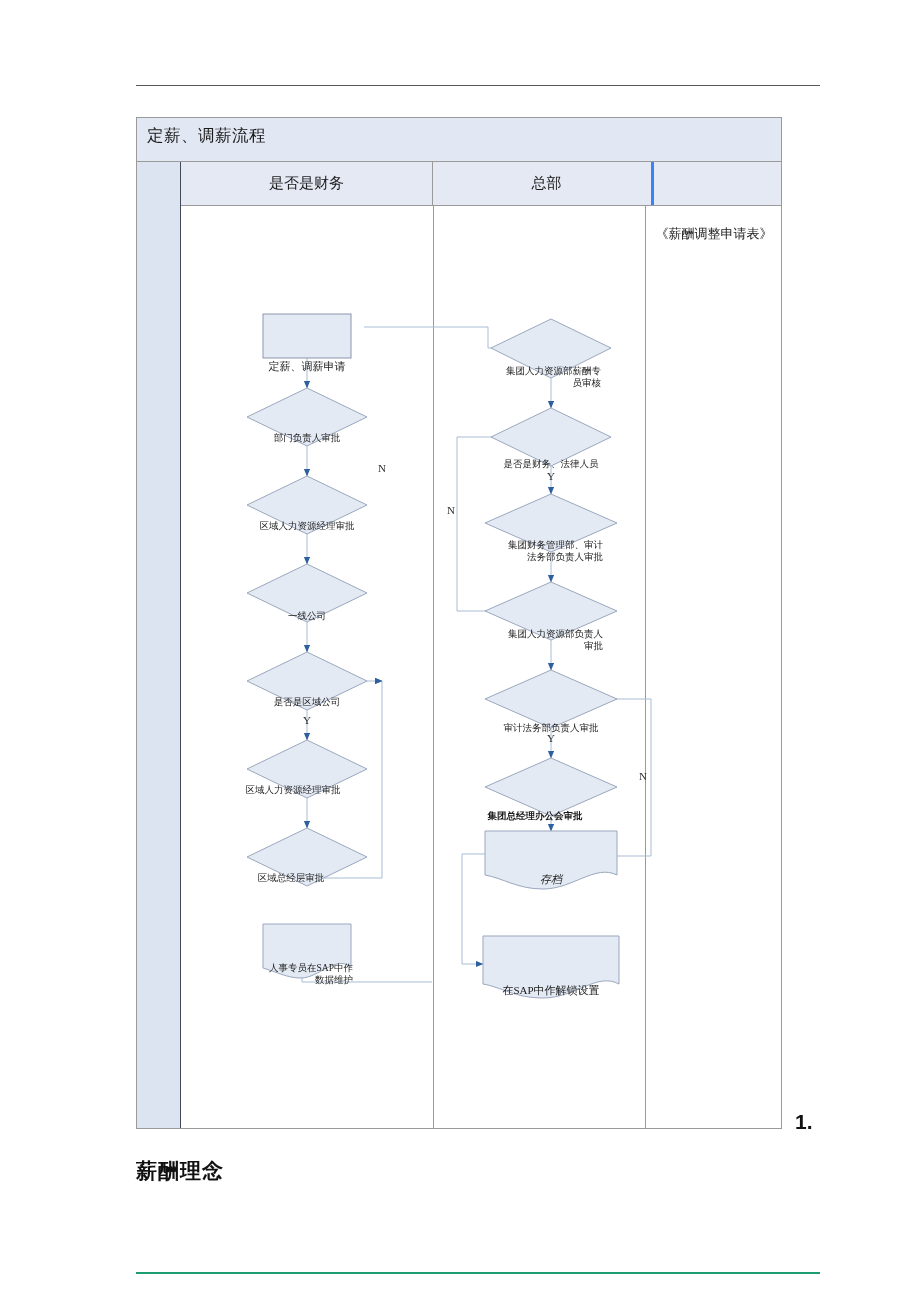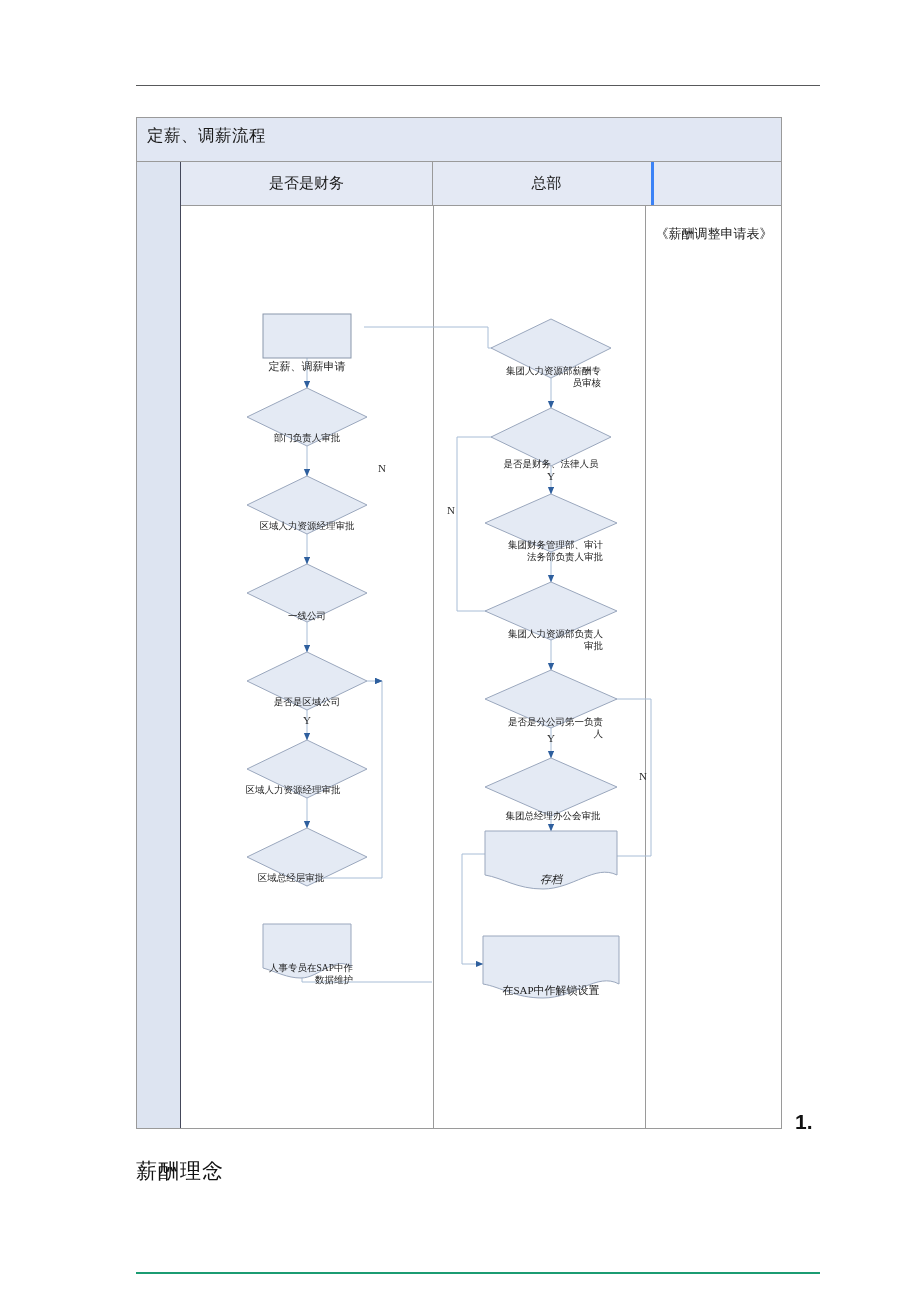--- a/index.html
+++ b/index.html
@@ -78,21 +78,21 @@
     position:absolute;font-size:11px;font-family:"Liberation Serif",serif;
     color:#2b2b2b;
   }
 
   
   .list-number{
     position:absolute;left:795px;top:1110px;font-size:21px;font-weight:bold;
     font-family:"Liberation Sans",sans-serif;color:#111;
   }
   .section-heading{
-    position:absolute;left:136px;top:1157px;font-size:21px;font-weight:normal;
+    position:absolute;left:136px;top:1157px;font-size:21px;font-weight:bold;
     font-family:"Liberation Serif",serif;color:#111;letter-spacing:1px;
   }
 </style>
 </head>
 <body>
 
 <div class="page">
 
   <div class="header-rule"></div>
 
@@ -201,22 +201,22 @@
         <div class="node-label" style="left:76px;top:371px;width:100px;height:18px;">一线公司</div>
         <div class="node-label" style="left:76px;top:450px;width:100px;height:32px;">是否是区域公司</div>
         <div class="node-label" style="left:60px;top:538px;width:104px;height:32px;">区域人力资源经理审批</div>
         <div class="node-label" style="left:60px;top:626px;width:100px;height:32px;">区域总经层审批</div>
         <div class="node-label" style="left:80px;top:722px;width:92px;height:32px;">人事专员在SAP中作数据维护</div>
 
         <div class="node-label" style="left:320px;top:119px;width:100px;height:44px;">集团人力资源部薪酬专员审核</div>
         <div class="node-label" style="left:320px;top:212px;width:100px;height:32px;">是否是财务、法律人员</div>
         <div class="node-label" style="left:318px;top:293px;width:104px;height:44px;font-family:Liberation Serif, serif;">集团财务管理部、审计法务部负责人审批</div>
         <div class="node-label" style="left:318px;top:388px;width:104px;height:32px;">集团人力资源部负责人审批</div>
-        <div class="node-label" style="left:318px;top:476px;width:104px;height:32px;">是否是分公司第一负责人</div>
-        <div class="node-label" style="left:320px;top:564px;width:104px;height:32px;">集团总经理办公会审批</div>
+        <div class="node-label" style="left:318px;top:476px;width:104px;height:32px;">审计法务部负责人审批</div>
+        <div class="node-label" style="left:302px;top:564px;width:104px;height:32px;font-weight:bold;">集团总经理办公会审批</div>
         <div class="node-label big" style="left:310px;top:632px;width:120px;height:22px;font-style:italic;">存档</div>
         <div class="node-label big" style="left:306px;top:738px;width:128px;height:32px;">在SAP中作解锁设置</div>
 
         <div class="branch-letter" style="left:197px;top:256px;">N</div>
         <div class="branch-letter" style="left:122px;top:508px;">Y</div>
         <div class="branch-letter" style="left:366px;top:264px;">Y</div>
         <div class="branch-letter" style="left:266px;top:298px;">N</div>
         <div class="branch-letter" style="left:366px;top:526px;">Y</div>
         <div class="branch-letter" style="left:458px;top:564px;">N</div>
       </div>

